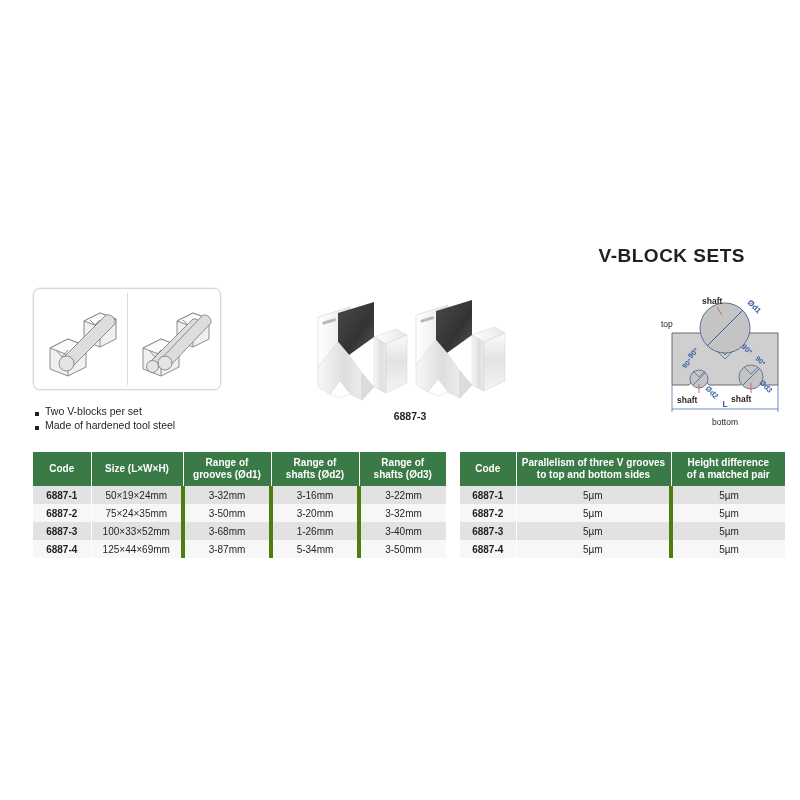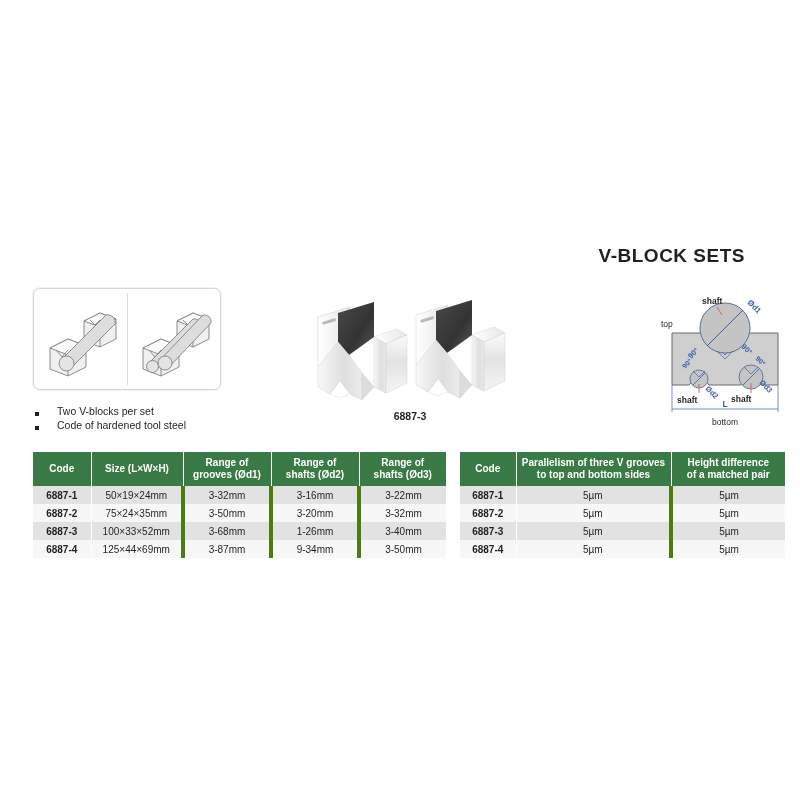--- a/index.html
+++ b/index.html
@@ -54,21 +54,21 @@
 
   
   .bullets {
     position: absolute;
     left: 33px;
     top: 404px;
     font-size: 10.5px;
     line-height: 14px;
     color: #231f20;
   }
-  .bullet-row { display: flex; align-items: center; gap: 12px; }
+  .bullet-row { display: flex; align-items: center; }
   .bullet-mark {
     display: inline-block;
     width: 4px; height: 4px;
     background: #231f20;
     margin: 5px 6px 0 2px;
     flex: none;
   }
 
   
   .photo-wrap {
@@ -206,21 +206,21 @@
     </svg>
   </div>
 
   <div class="bullets">
     <div class="bullet-row">
       <span class="bullet-mark"></span>
       <span>Two V-blocks per set</span>
     </div>
     <div class="bullet-row">
       <span class="bullet-mark"></span>
-      <span>Code of hardened tool steel</span>
+      <span>Made of hardened tool steel</span>
     </div>
   </div>
 
   <div class="photo-wrap">
     <svg class="photo-svg" viewBox="0 0 220 115">
       <defs>
         <linearGradient id="steelFace" x1="0" y1="0" x2="0" y2="1">
           <stop offset="0%" stop-color="#fbfbfb"></stop>
           <stop offset="45%" stop-color="#e3e3e3"></stop>
           <stop offset="100%" stop-color="#f4f4f4"></stop>
@@ -376,21 +376,21 @@
         <td class="code-cell">6887-3</td>
         <td>100×33×52mm</td>
         <td>3-68mm</td>
         <td>1-26mm</td>
         <td>3-40mm</td>
       </tr>
       <tr>
         <td class="code-cell">6887-4</td>
         <td>125×44×69mm</td>
         <td>3-87mm</td>
-        <td>9-34mm</td>
+        <td>5-34mm</td>
         <td>3-50mm</td>
       </tr>
     </tbody>
   </table>
 
   <table class="acc-table">
     <colgroup>
       <col style="width:56px">
         <col style="width:155px">
         <col style="width:114px">

